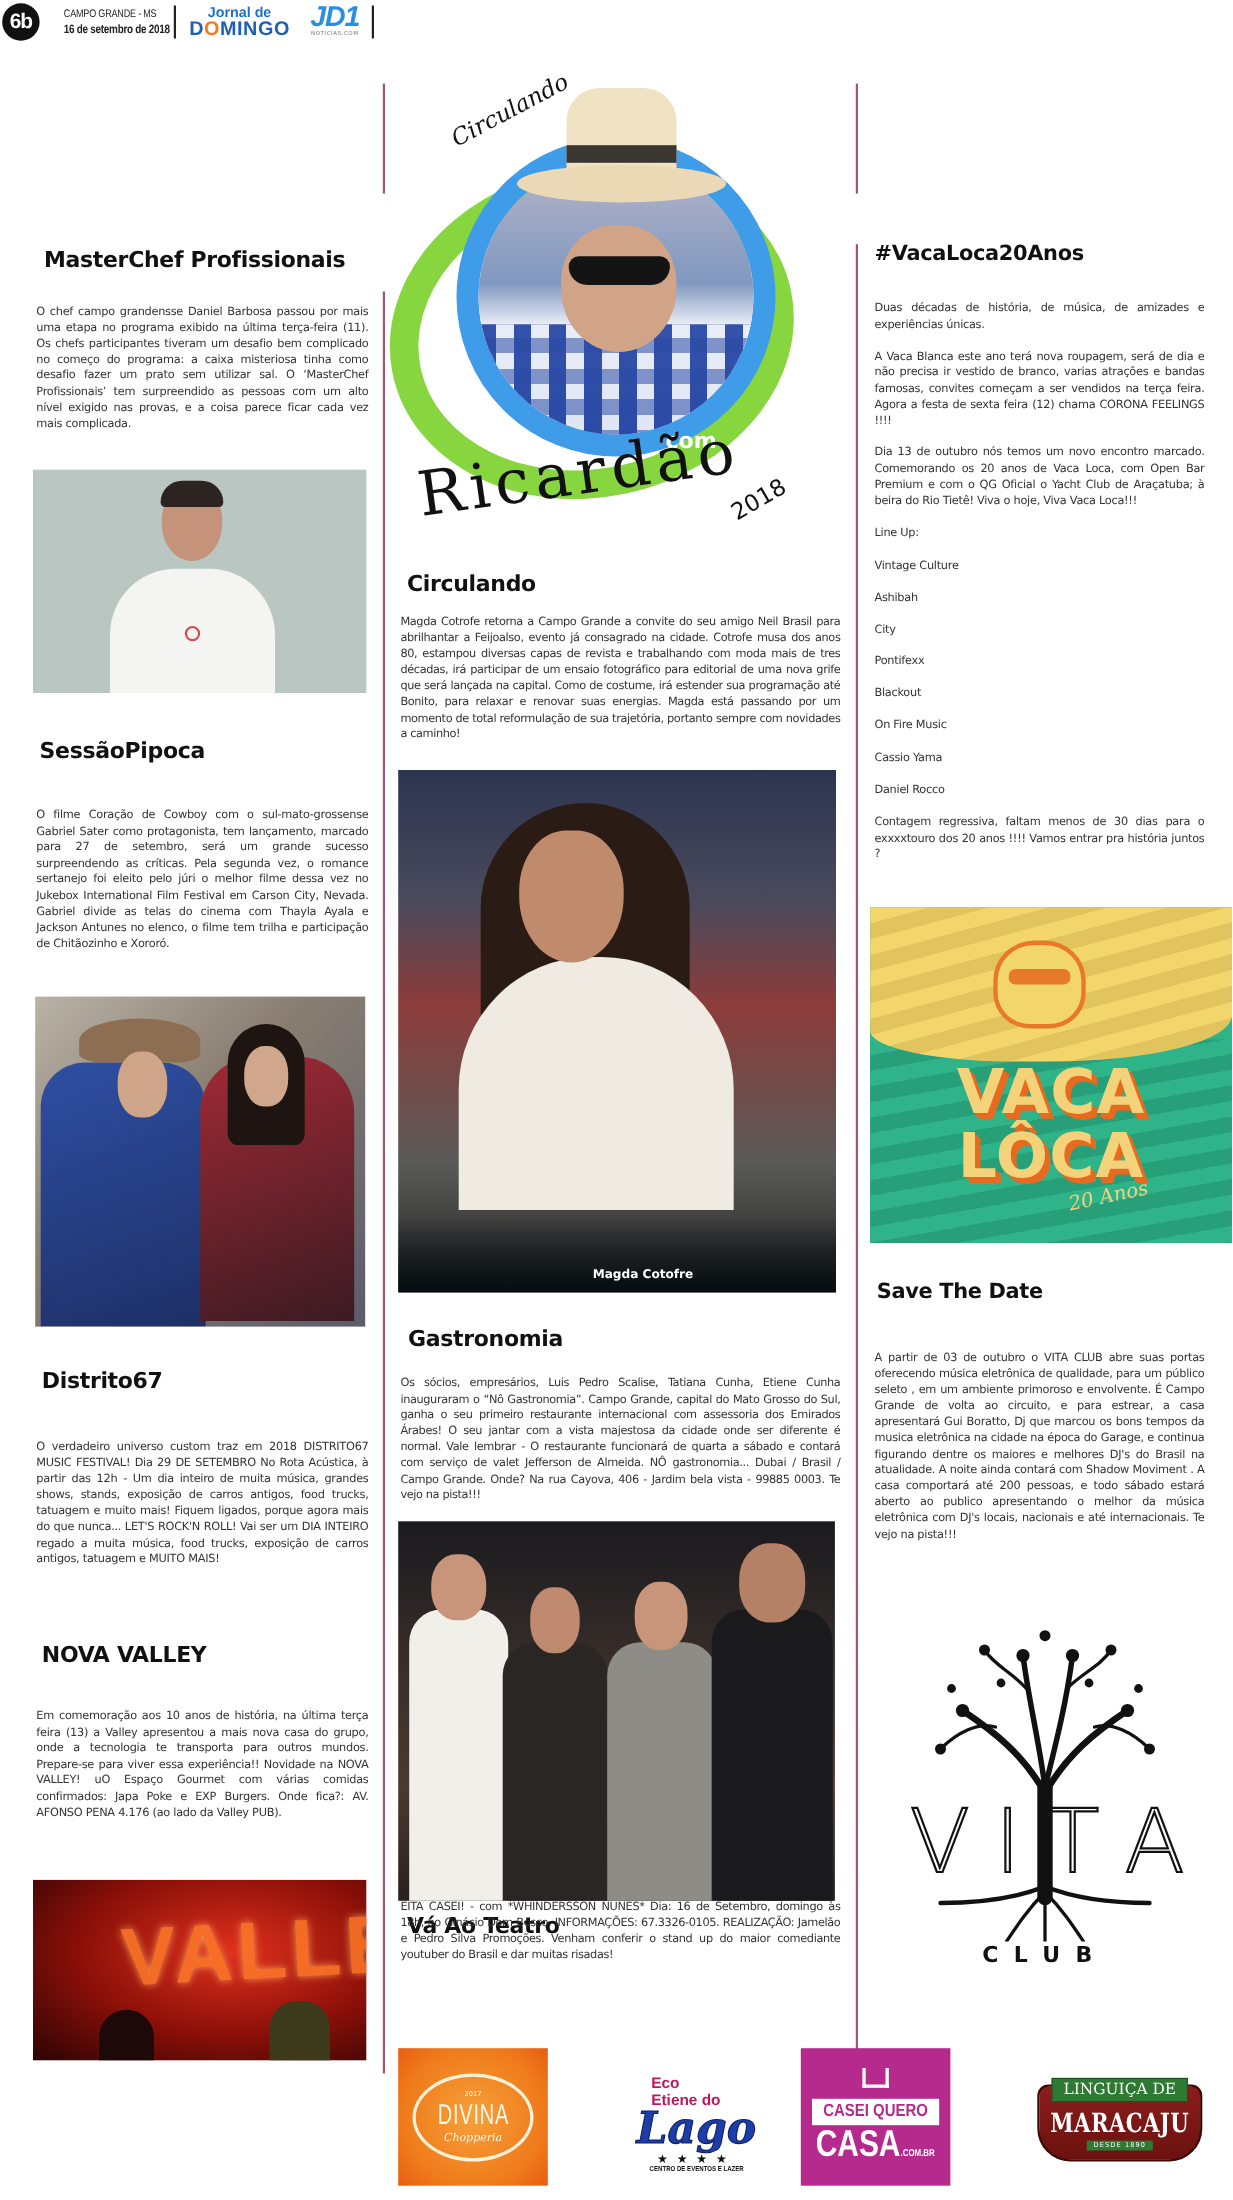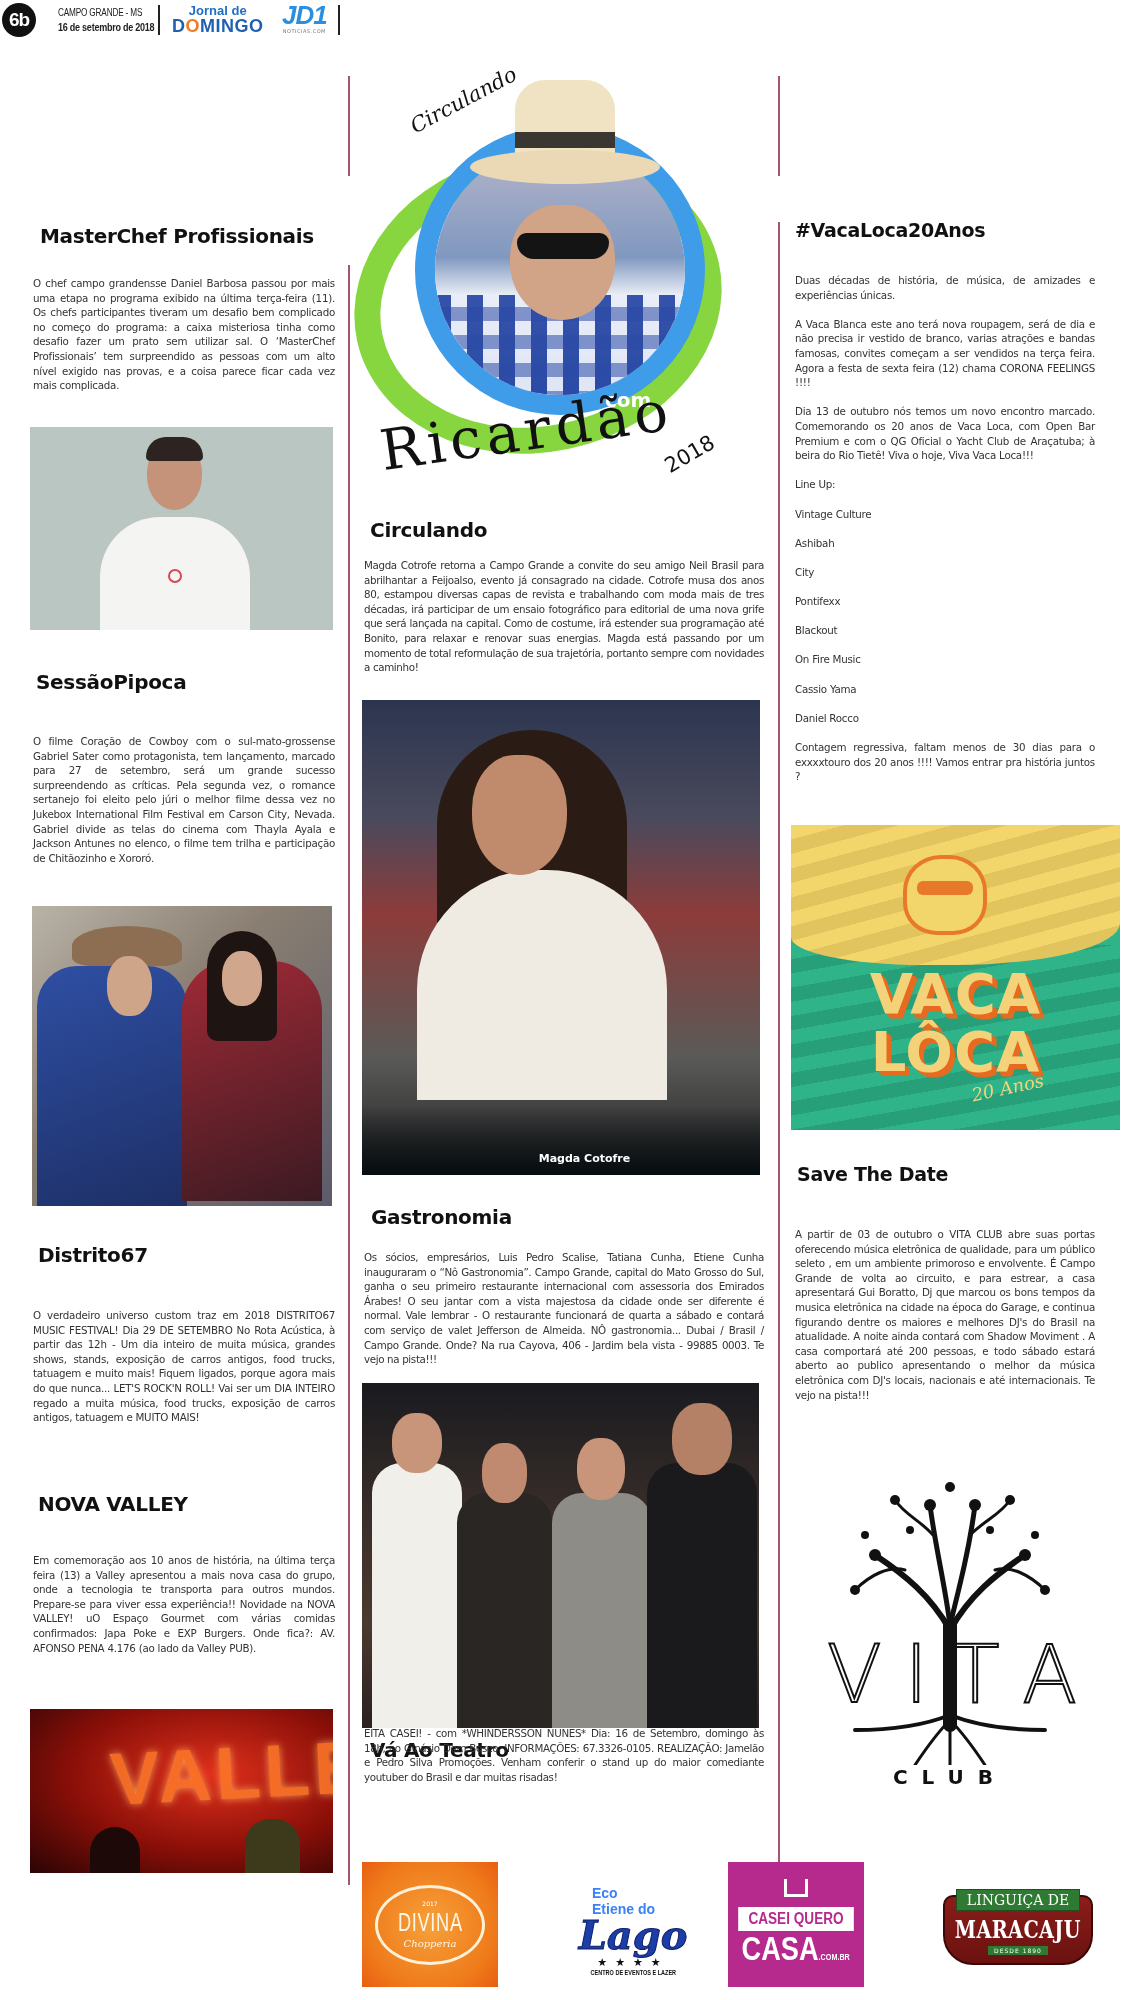--- a/index.html
+++ b/index.html
@@ -92,21 +92,21 @@
     .vita { position: absolute; left: 815px; top: 1475px; width: 270px; height: 320px; }
     .vita .letters { position: absolute; left: 12px; top: 160px; width: 250px; display: flex; justify-content: space-between; font-family: "DejaVu Sans", sans-serif; font-weight: 200; font-size: 80px; color: transparent; -webkit-text-stroke: 2px #111; line-height: 80px; }
     .vita .club { position: absolute; left: 0; top: 290px; width: 100%; text-align: center; font-family: "DejaVu Sans", sans-serif; font-weight: bold; font-size: 20px; letter-spacing: 14px; color: #111; }
 
     
     .sponsor { position: absolute; display: flex; align-items: center; justify-content: center; flex-direction: column; }
     .sp-divina { background: radial-gradient(circle, #f6a13a 0%, #ef7a1a 70%, #e85d12 100%); }
     .sp-divina .oval { width: 110px; height: 80px; border: 3px solid #fff1d8; border-radius: 50%; display: flex; flex-direction: column; align-items: center; justify-content: center; }
     .sp-divina .name { font-family: "Liberation Sans", sans-serif; font-size: 26px; color: #fff6e6; letter-spacing: 1px; transform: scaleX(0.7); }
     .sp-divina .sub { font-family: "DejaVu Serif", serif; font-style: italic; font-size: 10px; color: #fff6e6; }
-    .sp-eco .t1 { font-family: "Liberation Sans", sans-serif; font-weight: bold; font-size: 14px; color: #3b82f6; line-height: 16px; align-self: flex-start; margin-left: 14px; }
+    .sp-eco .t1 { font-family: "Liberation Sans", sans-serif; font-weight: bold; font-size: 14px; color: #be185d; line-height: 16px; align-self: flex-start; margin-left: 14px; }
     .sp-eco .t2 { font-family: "DejaVu Serif", serif; font-style: italic; font-weight: bold; font-size: 40px; color: #1d3ea8; line-height: 36px; -webkit-text-stroke: 1px #0b1e66; }
     .sp-eco .stars { font-size: 11px; letter-spacing: 8px; color: #111; margin-top: 3px; }
     .sp-eco .t3 { font-family: "Liberation Sans", sans-serif; font-weight: bold; font-size: 6.5px; color: #111; transform: scaleX(0.85); }
     .sp-casei { background: #b62a8e; }
     .sp-casei .ribbon { background: #fff; color: #b62a8e; font-family: "Liberation Sans", sans-serif; font-weight: bold; font-size: 16px; padding: 3px 12px; transform: scaleX(0.85); margin-top: 10px; }
     .sp-casei .casa { font-family: "Liberation Sans", sans-serif; font-weight: bold; font-size: 34px; color: #fff; line-height: 34px; transform: scaleX(0.8); }
     .sp-casei .casa small { font-size: 9px; }
     .sp-casei .house { width: 24px; height: 18px; border: 3px solid #fff; border-top: none; position: relative; margin-top: 4px; }
     .sp-maracaju .shield { width: 150px; height: 70px; background: linear-gradient(180deg, #8a1d1a, #6b1210); border-radius: 10px 10px 30px 30px; display: flex; flex-direction: column; align-items: center; position: relative; border: 2px solid #3b0806; }
     .sp-maracaju .top { background: #2e7a33; color: #fff; font-family: "DejaVu Serif", serif; font-size: 14px; padding: 2px 10px; margin-top: -8px; border: 1px solid #1f4f22; }

